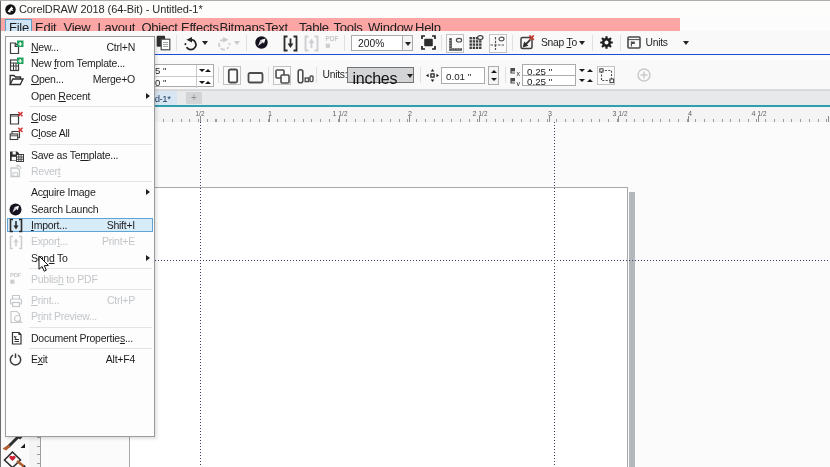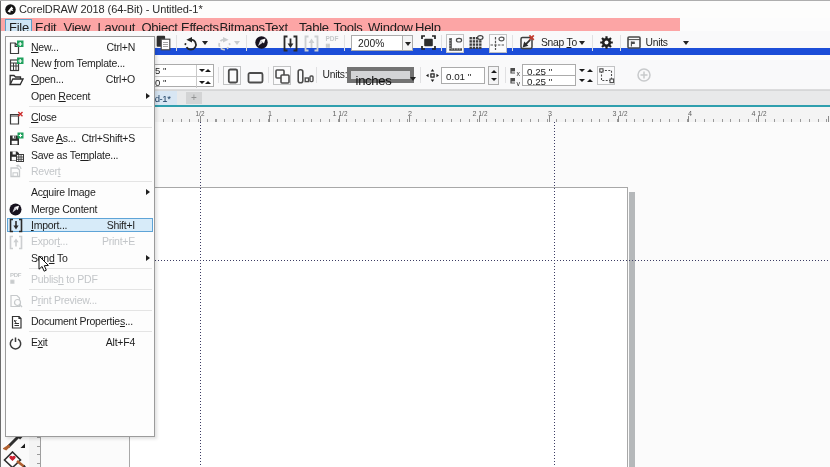--- a/index.html
+++ b/index.html
@@ -3,21 +3,21 @@
 *{margin:0;padding:0;box-sizing:border-box}
 body{font-family:"Liberation Sans",sans-serif}
 #app{position:relative;width:830px;height:467px;overflow:hidden;background:#fcfcfc}
 .abs{position:absolute}
 
 #titlebar{left:0;top:0;width:830px;height:18px;background:#fdfdfc}
 #titletext{left:19px;top:2.5px;font-size:11px;letter-spacing:-0.1px;color:#2b2b2b}
 #menubar{left:0;top:18px;width:680px;height:17.5px;background:#fca5a5;font-size:13px;letter-spacing:-0.25px;color:#1e1e1e}
 .mb{position:absolute;top:2px}
 #fileh{left:5px;top:1px;width:27px;height:15.5px;background:#cfe5f5;border:1px solid #5ba0c9}
-#toolbar1{left:0;top:31px;width:830px;height:24px;background:#f9f9fa;border-bottom:7px solid #1d4ed8}
+#toolbar1{left:0;top:31px;width:830px;height:24px;background:#f9f9fa;border-bottom:1px solid #1d4ed8}
 #toolbar2{left:0;top:59.5px;width:830px;height:30px;background:#f9f9fa;border-bottom:1px solid #dcdcdd}
 #tabrow{left:0;top:89.5px;width:830px;height:15px;background:#e8e9ea;border-top:1px solid #d6d7d8}
 #tab1{left:41px;top:0;width:135.5px;height:15px;background:#d8e6f3;color:#173a5e;font-size:9.5px;letter-spacing:-0.4px;padding-top:2px;padding-right:6px;text-align:right;overflow:hidden}
 #tabplus{left:186px;top:1.5px;width:16px;height:12px;background:#d3d4d5;color:#909192;font-size:10px;text-align:center;line-height:11px}
 #teal{left:0;top:104.5px;width:830px;height:2px;background:#2f9fae}
 #ruler{left:0;top:106.5px;width:830px;height:15px;background:#f4f4f4}
 .rlab{position:absolute;top:2px;font-size:7.2px;color:#606060;transform:translateX(-50%);white-space:nowrap}
 .rlab small{font-size:6.4px}
 #ticksmin{left:41px;bottom:0;width:789px;height:3px;background:repeating-linear-gradient(to right,#9a9a9a 0 1px,transparent 1px 8.725px)}
 #ticksmaj{left:41px;bottom:0;width:789px;height:6px;background:repeating-linear-gradient(to right,#8a8a8a 0 1px,transparent 1px 69.8px);background-position-x:19px}
@@ -32,21 +32,21 @@
 #zoomarrow{left:403px;top:3.5px;width:10px;height:16.5px;background:#f4f4f5;border:1px solid #ababab;border-left:none}
 #zoomarrow .dar{left:1.5px;top:6.5px}
 #psgroup{left:150px;top:4px;width:63.5px;height:23.6px;border:1px solid #ababab;background:#fff}
 .psrow{position:absolute;left:0;width:61.5px;height:11.3px}
 .psv{position:absolute;left:4px;top:0;font-size:9.5px;color:#222}
 .psa{position:absolute;right:0;top:0;width:17px;height:11.3px;border-left:1px solid #c9c9c9}
 .psa .dn{position:absolute;left:2px;top:4px}
 .psa .up{position:absolute;right:2px;top:4px}
 .dn{display:inline-block;width:0;height:0;border-top:3.5px solid #1a1a1a;border-left:3px solid transparent;border-right:3px solid transparent}
 .up{display:inline-block;width:0;height:0;border-bottom:3.5px solid #1a1a1a;border-left:3px solid transparent;border-right:3px solid transparent}
-#unitsbox{left:346.5px;top:7.3px;width:67.5px;height:16.5px;background:#d3d4d6;border:4px solid #737373;font-size:13px;letter-spacing:-0.25px;color:#111;padding:2.2px 0 0 5px}
+#unitsbox{left:346.5px;top:7.3px;width:67.5px;height:16.5px;background:#d3d4d6;border:1px solid #737373;font-size:16px;letter-spacing:-0.25px;color:#111;padding:2.2px 0 0 5px}
 .fld{position:absolute;background:#fff;border:1px solid #ababab;font-size:9.8px;color:#222}
 #spin1{left:487.5px;top:6.5px;width:11.5px;height:18.5px;background:#f4f4f5;border:1px solid #ababab}
 #spin1 .up,#spin1 .dn{position:absolute}
 
 #canvas{left:0;top:121.5px;width:830px;height:345.5px;background:#fbfbfb}
 #page{left:128.5px;top:65.5px;width:499px;height:280px;background:#ffffff;border:1px solid #a8a8a8;border-bottom:none}
 #shadow{left:628.5px;top:70px;width:6px;height:276px;background:#b5b8ba}
 .vguide{top:0;width:1px;height:345.5px;background-image:repeating-linear-gradient(to bottom,#3c3c64 0 1px,transparent 1px 3px)}
 #hguide{left:41px;top:138.5px;width:789px;height:1px;background-image:repeating-linear-gradient(to right,#3c3c64 0 1px,transparent 1px 3px)}
 #toolbox{left:0;top:35.5px;width:29px;height:431.5px;background:#fafafa}
@@ -339,49 +339,46 @@
             <path d="M11.2 2 V6 M9.2 4 H13.2" stroke="#fff" stroke-width="1.2"></path>
           </svg></span>
         <span class="lab">New <u>f</u>rom Template...</span>
       </div>
     <div class="mi">
         <span class="ic"><svg width="15" height="14" viewBox="0 0 15 14">
             <path d="M1.2 11.5 V2.5 H5 L6.5 4 H11.5 V6" fill="#fff" stroke="#2e2e2e" stroke-width="1.3"></path>
             <path d="M1.2 11.5 L3.8 6 H14 L11.2 11.5 Z" fill="#fff" stroke="#2e2e2e" stroke-width="1.3"></path>
           </svg></span>
         <span class="lab"><u>O</u>pen...</span>
-        <span class="sc">Ctrl+O</span>
+        <span class="sc">Merge+O</span>
       </div>
     <div class="mi">
         <span class="ic"></span>
         <span class="lab">Open <u>R</u>ecent</span>
         <span class="arr"></span>
       </div>
     <div class="msep"></div>
     <div class="mi">
         <span class="ic"><svg width="15" height="14" viewBox="0 0 15 14">
             <path d="M1.5 3.5 H9.5 V13 H1.5 Z" fill="#fff" stroke="#3c3c3c" stroke-width="1.2"></path>
             <path d="M1.5 5 H9.5" stroke="#3c3c3c" stroke-width="1"></path>
             <path d="M9.3 1 L13.5 5.2 M13.5 1 L9.3 5.2" stroke="#cc2d2d" stroke-width="1.4"></path>
           </svg></span>
         <span class="lab"><u>C</u>lose</span>
       </div>
-    <div class="msep"></div>
-    <div class="mi">
-        <span class="ic"><svg width="15" height="15" viewBox="0 0 15 15">
-            <path d="M1 3.5 H8.2 L10 5.3 V13 H1 Z" fill="#2d2d2d"></path>
-            <rect x="3.6" y="3.5" width="3.2" height="3" fill="#fbfbfb"></rect>
-            <rect x="5.3" y="3.9" width="1.1" height="2.2" fill="#2d2d2d"></rect>
-            <rect x="2.7" y="8.8" width="5.8" height="3.6" fill="#fbfbfb"></rect>
-            <rect x="8.5" y="0.5" width="6" height="6" fill="#1fa05c"></rect>
-            <path d="M11.5 1.8 V5.2 M9.8 3.5 H13.2" stroke="#fff" stroke-width="1.1"></path>
-          </svg></span>
-        <span class="lab">Save <u>A</u>s...</span>
-        <span class="sc">Ctrl+Shift+S</span>
-      </div>
+    <div class="mi">
+        <span class="ic"><svg width="15" height="14" viewBox="0 0 15 14">
+            <rect x="3" y="4.5" width="7.5" height="6" fill="#fff" stroke="#3c3c3c" stroke-width="1.1"></rect>
+            <rect x="1.2" y="7" width="7.5" height="5.5" fill="#fff" stroke="#3c3c3c" stroke-width="1.1"></rect>
+            <path d="M1.2 8.8 H8.7" stroke="#3c3c3c" stroke-width="0.9"></path>
+            <path d="M9.3 0.8 L13.5 5 M13.5 0.8 L9.3 5" stroke="#cc2d2d" stroke-width="1.4"></path>
+          </svg></span>
+        <span class="lab">C<u>l</u>ose All</span>
+      </div>
+    <div class="msep"></div>
     <div class="mi">
         <span class="ic"><svg width="15" height="15" viewBox="0 0 15 15">
             <path d="M1 3.5 H8.2 L10 5.3 V13 H1 Z" fill="#2d2d2d"></path>
             <rect x="3.6" y="3.5" width="3.2" height="3" fill="#fbfbfb"></rect>
             <rect x="2.7" y="8.8" width="5.8" height="3.6" fill="#fbfbfb"></rect>
             <rect x="7.5" y="6.5" width="7" height="7" fill="#fff" stroke="#3c3c3c" stroke-width="1"></rect>
             <path d="M7.5 9 h7 M7.5 11.3 h7 M9.8 6.5 v7 M12.1 6.5 v7" stroke="#3c3c3c" stroke-width="0.9"></path>
           </svg></span>
         <span class="lab">Save as Te<u>m</u>plate...</span>
       </div>
@@ -399,21 +396,21 @@
         <span class="ic"></span>
         <span class="lab">Ac<u>q</u>uire Image</span>
         <span class="arr"></span>
       </div>
     <div class="mi">
         <span class="ic"><svg width="13" height="13" viewBox="0 0 13 13" style="margin-top:1px">
             <circle cx="6.5" cy="6.5" r="6" fill="#17121f"></circle>
             <path d="M10 2.8 L5.6 4 L8.8 7.2 Z" fill="#fff"></path>
             <path d="M5.6 4 L3.4 9.4 l4.6-3.4 Z" fill="#d4d4da"></path>
           </svg></span>
-        <span class="lab">Merge Content</span>
+        <span class="lab">Search Launch</span>
       </div>
     <div class="mi" id="imp">
         <div id="hilite"></div>
         <span class="ic"><svg width="14" height="15" viewBox="0 0 14 15" style="position:relative">
             <path d="M4 1.5 H1.5 V13.5 H4 M10 1.5 H12.5 V13.5 H10" fill="none" stroke="#2b2b2b" stroke-width="1.6"></path>
             <path d="M7 3 V8" stroke="#2b2b2b" stroke-width="1.6"></path>
             <path d="M4.4 7.6 H9.6 L7 11.4 Z" fill="#2b2b2b"></path>
           </svg></span>
         <span class="lab"><u>I</u>mport...</span>
         <span class="sc">Shift+I</span>
@@ -435,20 +432,29 @@
     <div class="msep"></div>
     <div class="mi gray">
         <span class="ic">
           <div style="position:absolute;left:1px;top:0;font-size:6px;font-weight:bold;color:#c5c8ca;line-height:6px">PDF<br><span style="font-size:5px">▦</span></div>
         </span>
         <span class="lab">Publis<u>h</u> to PDF</span>
       </div>
     <div class="msep"></div>
     <div class="mi gray">
         <span class="ic"><svg width="14" height="14" viewBox="0 0 14 14">
+            <path d="M3.5 5 V1.5 H10.5 V5" fill="none" stroke="#c6c9cb" stroke-width="1.2"></path>
+            <rect x="1.5" y="5" width="11" height="5" rx="1" fill="none" stroke="#c6c9cb" stroke-width="1.2"></rect>
+            <rect x="3.5" y="8.5" width="7" height="4" fill="#fdfdfd" stroke="#c6c9cb" stroke-width="1.2"></rect>
+          </svg></span>
+        <span class="lab"><u>P</u>rint...</span>
+        <span class="sc">Ctrl+P</span>
+      </div>
+    <div class="mi gray">
+        <span class="ic"><svg width="14" height="14" viewBox="0 0 14 14">
             <path d="M2 1.5 H8 L10.5 4 V12.5 H2 Z" fill="none" stroke="#c6c9cb" stroke-width="1.2"></path>
             <circle cx="8.5" cy="8.5" r="3" fill="#fdfdfd" stroke="#c6c9cb" stroke-width="1.2"></circle>
             <path d="M10.6 10.6 L13 13" stroke="#c6c9cb" stroke-width="1.4"></path>
           </svg></span>
         <span class="lab">P<u>r</u>int Preview...</span>
       </div>
     <div class="msep"></div>
     <div class="mi">
         <span class="ic"><svg width="14" height="15" viewBox="0 0 14 15">
             <path d="M3.5 1.5 H10 L12 3.5 V13 H3.5 Z" fill="#fff" stroke="#333" stroke-width="1.2"></path>

